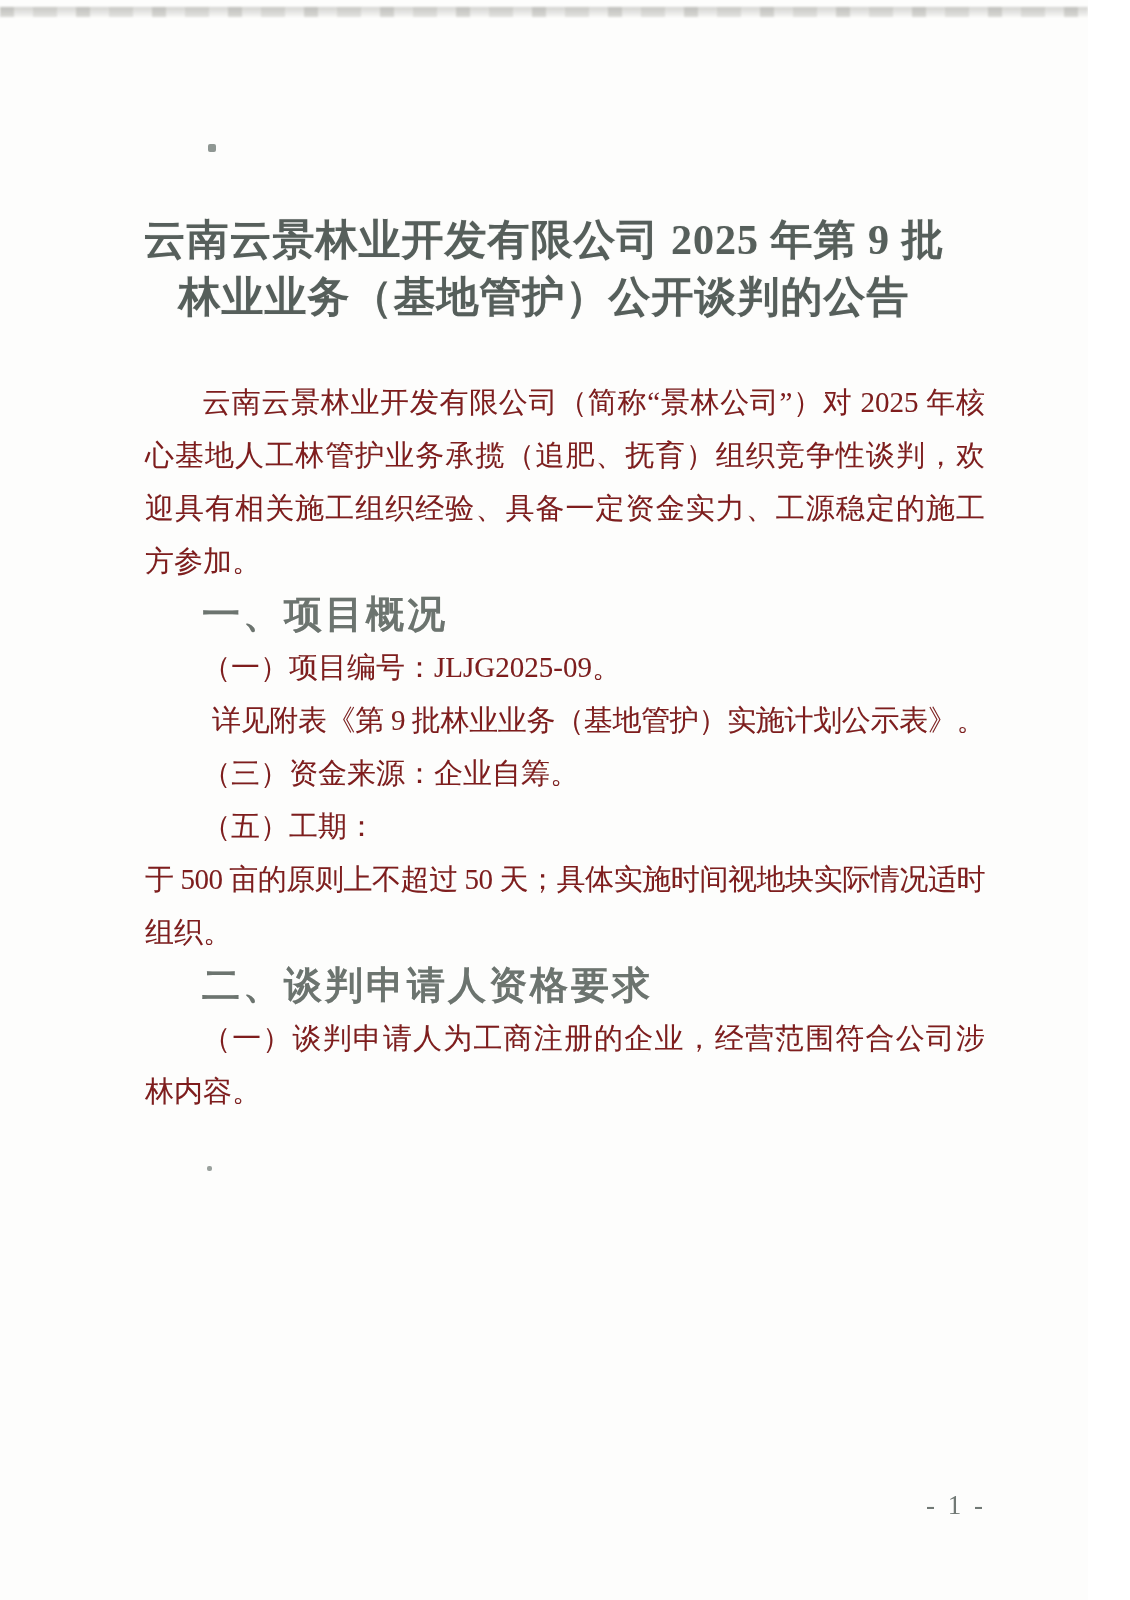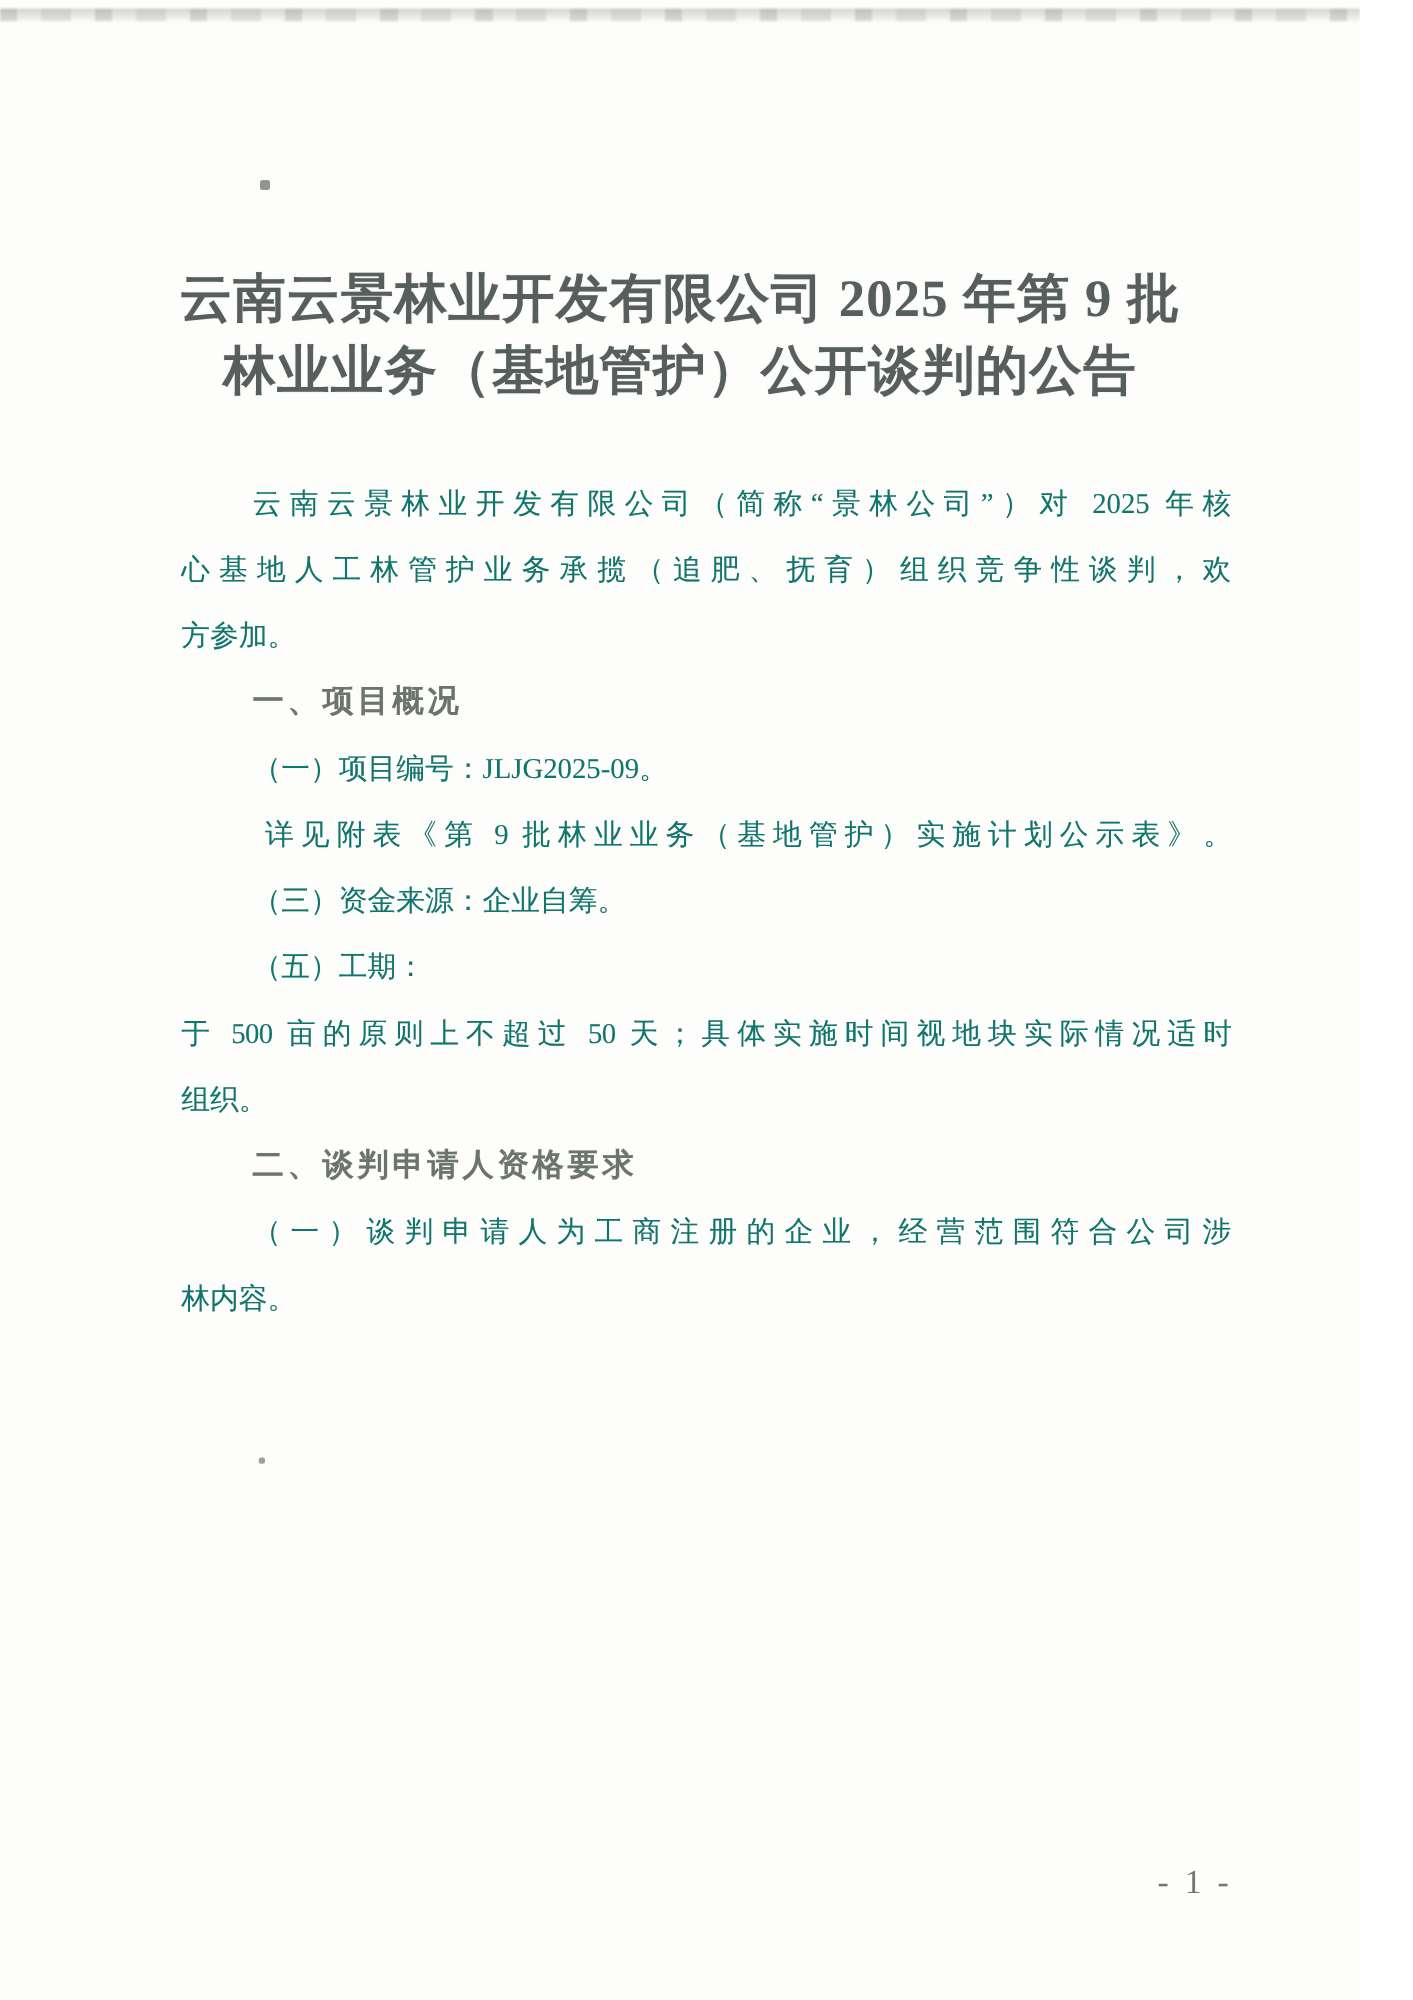--- a/index.html
+++ b/index.html
@@ -50,34 +50,34 @@
 
   .content {
     position: absolute;
     top: 376px;
     left: 145px;
     width: 840px;
   }
   .ln {
     height: 53px;
     line-height: 53px;
-    font-size: 23px;
-    color: #0f766e;
+    font-size: 29px;
+    color: #7f1d1d;
     white-space: nowrap;
     text-shadow: 0 0 0.6px rgba(125,133,129,0.35);
   }
   .j   { white-space: normal; text-align: justify; text-align-last: justify; }
   .ind  { padding-left: 57px; }
   .indc { padding-left: 67px; }
   .t1  { letter-spacing: -0.5px; }
   .t2  { letter-spacing: -1.2px; }
   .hd {
     font-family: "Liberation Sans", "DejaVu Sans", sans-serif;
     font-weight: bold;
-    font-size: 25px;
+    font-size: 38px;
     color: #6c746f;
     letter-spacing: 3px;
     white-space: nowrap;
     text-align: left;
   }
   .footer {
     position: absolute;
     top: 1489px;
     left: 856px;
     width: 200px;
@@ -99,20 +99,21 @@
 
   <div class="title-block">
     <div class="title-line">云南云景林业开发有限公司 2025 年第 9 批</div>
     <div class="title-line">林业业务（基地管护）公开谈判的公告</div>
   </div>
 
   <div class="content">
 
     <div class="ln j ind">云南云景林业开发有限公司（简称“景林公司”）对 2025 年核</div>
     <div class="ln j">心基地人工林管护业务承揽（追肥、抚育）组织竞争性谈判，欢</div>
+    <div class="ln j">迎具有相关施工组织经验、具备一定资金实力、工源稳定的施工</div>
     <div class="ln">方参加。</div>
 
     <div class="ln hd ind">一、项目概况</div>
 
     <div class="ln ind">（一）项目编号：JLJG2025-09。</div>
     <div class="ln j indc t1">详见附表《第 9 批林业业务（基地管护）实施计划公示表》。</div>
     <div class="ln ind">（三）资金来源：企业自筹。</div>
     <div class="ln ind">（五）工期：</div>
     <div class="ln j t1">于 500 亩的原则上不超过 50 天；具体实施时间视地块实际情况适时</div>
     <div class="ln">组织。</div>

